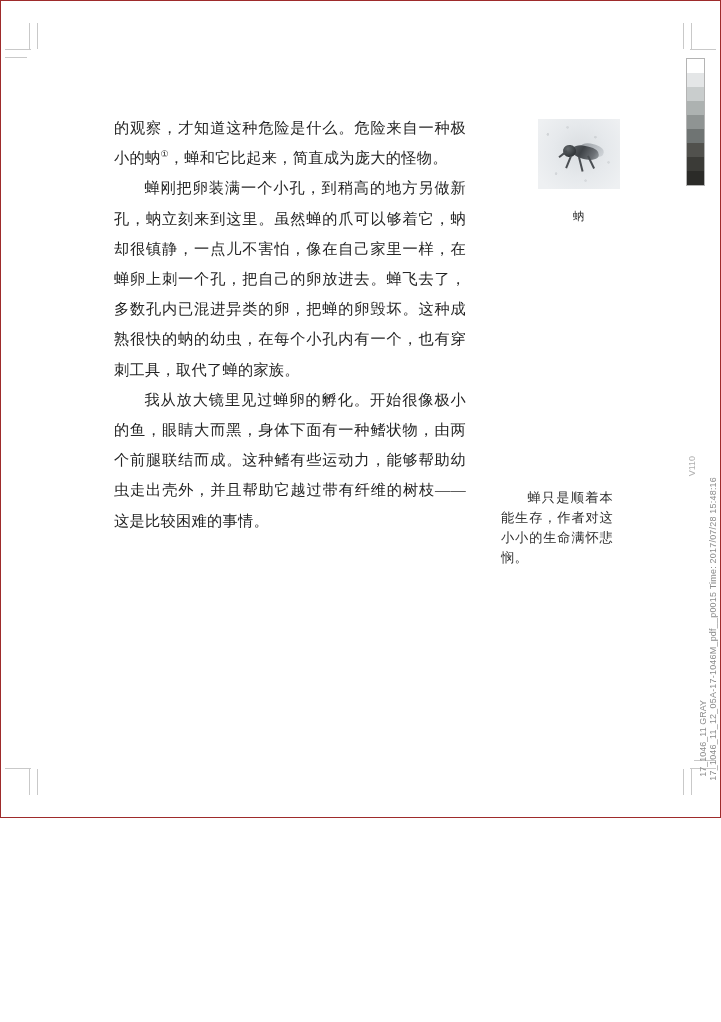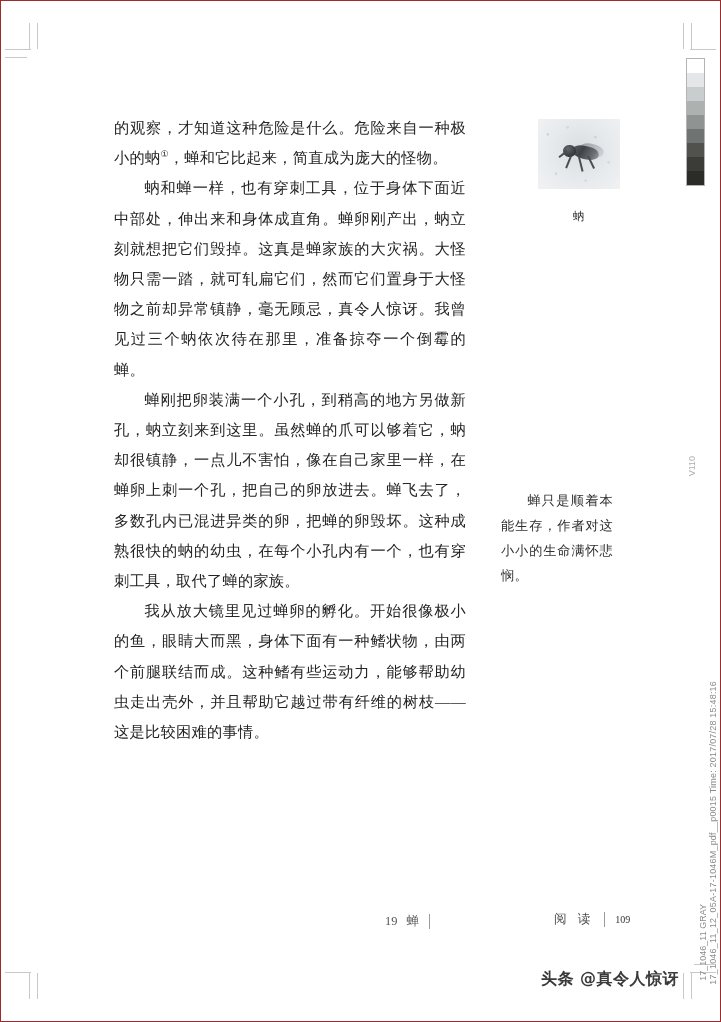--- a/index.html
+++ b/index.html
@@ -7,21 +7,21 @@
     padding: 0;
     background: #ffffff;
   }
   body {
     font-family: "Liberation Serif", "DejaVu Serif", serif;
   }
 
   .page {
     position: relative;
     width: 721px;
-    height: 1022px;
+    height: 818px;
     background: #ffffff;
     overflow: hidden;
     box-sizing: border-box;
     border: 1.5px solid #9e2b2b;
   }
 
   
   .crop {
     position: absolute;
     pointer-events: none;
@@ -225,21 +225,21 @@
   }
 
   
   .margin-note {
     position: absolute;
     left: 500px;
     top: 487px;
     width: 112px;
     font-family: "DejaVu Serif", serif;
     font-size: 13.2px;
-    line-height: 25px;
+    line-height: 20px;
     color: #2f2f2f;
     text-indent: 2em;
     text-align: justify;
     text-justify: inter-ideograph;
     letter-spacing: 0.2px;
   }
 
   
   .footer-left {
     position: absolute;
@@ -326,21 +326,20 @@
     <span style="background:#6f7473"></span>
     <span style="background:#51514d"></span>
     <span style="background:#3b3b37"></span>
     <span style="background:#2b2b28"></span>
   </div>
 
   <div class="vfolio">V110</div>
 
   <div class="textcol">
     <p class="para"><span>的观察，才知道这种危险是什么。危险来自一种极小的蚋</span><sup>①</sup><span>，蝉和它比起来，简直成为庞大的怪物。</span></p>
-    <p class="para indent">蚋和蝉一样，也有穿刺工具，位于身体下面近中部处，伸出来和身体成直角。蝉卵刚产出，蚋立刻就想把它们毁掉。这真是蝉家族的大灾祸。大怪物只需一踏，就可轧扁它们，然而它们置身于大怪物之前却异常镇静，毫无顾忌，真令人惊讶。我曾见过三个蚋依次待在那里，准备掠夺一个倒霉的蝉。</p>
     <p class="para indent">蝉刚把卵装满一个小孔，到稍高的地方另做新孔，蚋立刻来到这里。虽然蝉的爪可以够着它，蚋却很镇静，一点儿不害怕，像在自己家里一样，在蝉卵上刺一个孔，把自己的卵放进去。蝉飞去了，多数孔内已混进异类的卵，把蝉的卵毁坏。这种成熟很快的蚋的幼虫，在每个小孔内有一个，也有穿刺工具，取代了蝉的家族。</p>
     <p class="para indent">我从放大镜里见过蝉卵的孵化。开始很像极小的鱼，眼睛大而黑，身体下面有一种鳍状物，由两个前腿联结而成。这种鳍有些运动力，能够帮助幼虫走出壳外，并且帮助它越过带有纤维的树枝——这是比较困难的事情。</p>
   </div>
 
 
   <div class="figure">
     <div class="photo">
       <div class="noise"></div>
       <div class="bug-wing"></div>
       <div class="bug-body"></div>

